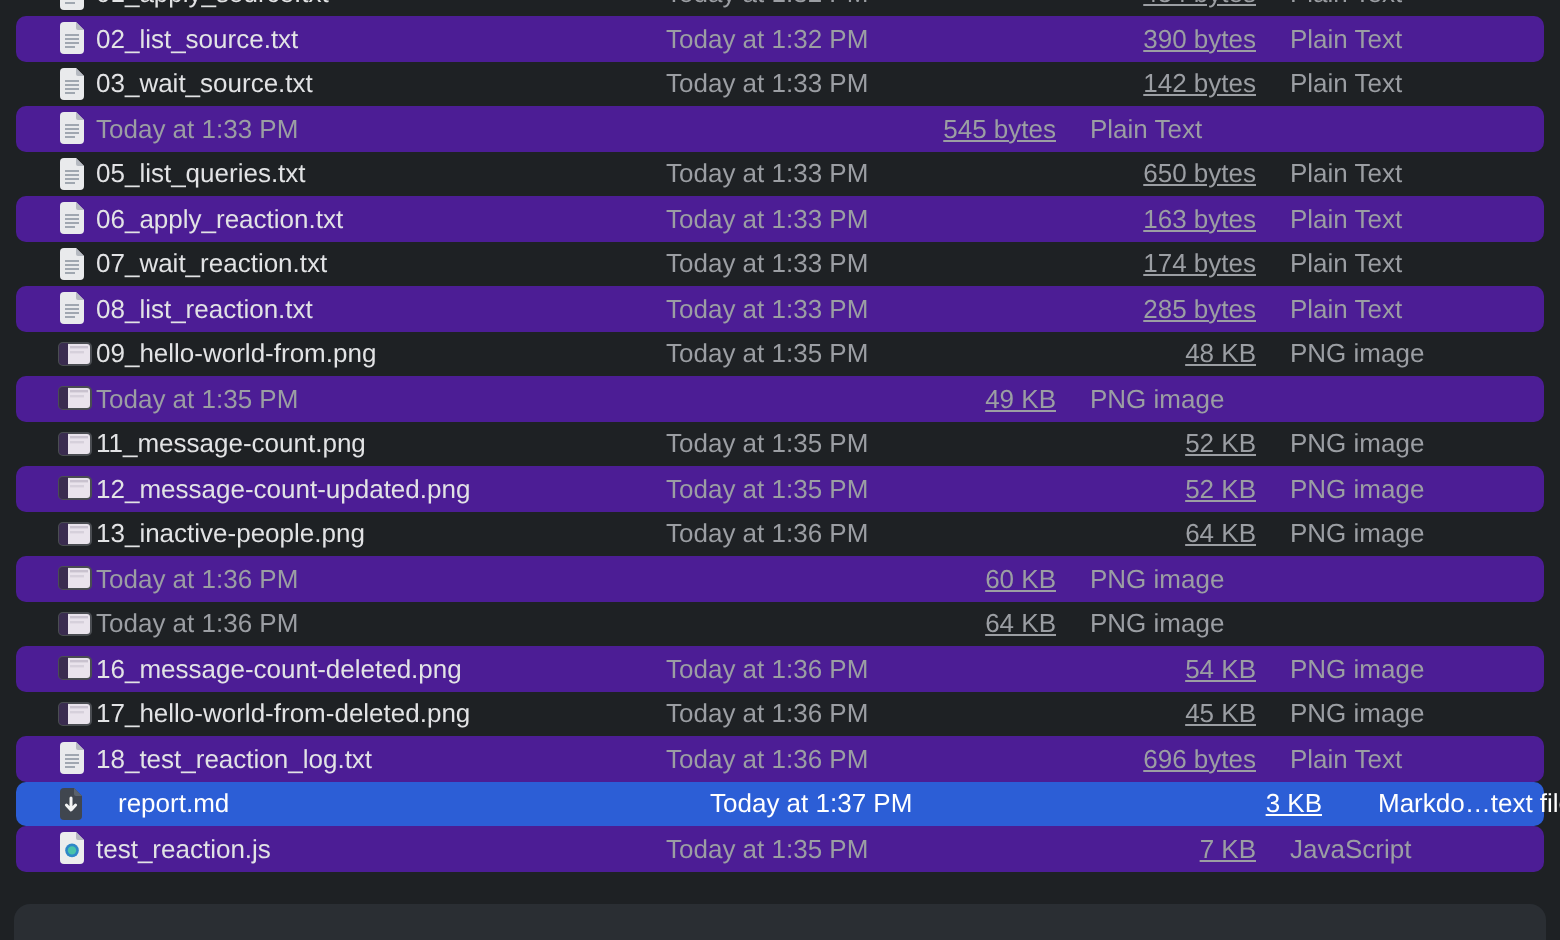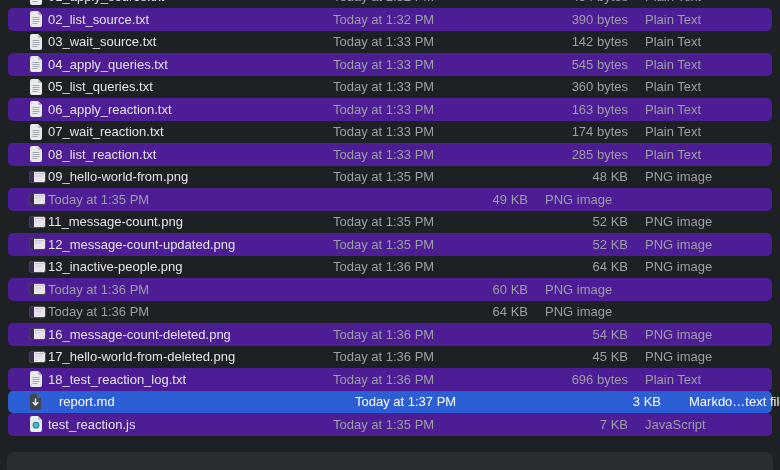--- a/index.html
+++ b/index.html
@@ -24,21 +24,21 @@
     grid-template-columns: 40px 285px 195px 100px 144px;
     align-items: center;
   }
   .row.striped { background: #4c1d95; }
   .row.selected { background: #2c5ed6; gap: 11px; }
   .cell { font-size: 13px; white-space: nowrap; overflow: hidden; }
   .cell-name { color: #e2e3e5; }
   .cell-dim  { color: #9b9ea3; }
   .row.selected .cell-name,
   .row.selected .cell-dim { color: #ffffff; }
-  .cell-size { text-align: right; }
+  .cell-size { text-align: right; text-decoration: underline; }
   .cell-kind { padding-left: 17px; }
   .icon-wrap {
     padding-left: 21px;
     display: flex;
     align-items: center;
     height: 100%;
   }
   .icon { display: inline-flex; }
   .bottom-bar {
     position: absolute;
@@ -132,21 +132,20 @@
           <g stroke="#98a0aa" stroke-width="0.9">
             <line x1="3.5" y1="6.5" x2="10.5" y2="6.5"></line>
             <line x1="3.5" y1="8.5" x2="10.5" y2="8.5"></line>
             <line x1="3.5" y1="10.5" x2="10.5" y2="10.5"></line>
             <line x1="3.5" y1="12.5" x2="8.5" y2="12.5"></line>
           </g>
         </svg>
       </span>
 
     </span>
-    <span class="cell cell-name">04_apply_queries.txt</span>
     <span class="cell cell-dim">Today at 1:33 PM</span>
     <span class="cell cell-dim cell-size">545 bytes</span>
     <span class="cell cell-dim cell-kind">Plain Text</span>
   </div>
 
   <div class="row">
     <span class="icon-wrap">
 
       <span class="icon">
         <svg width="14" height="16" viewBox="0 0 14 16">
@@ -157,21 +156,21 @@
             <line x1="3.5" y1="8.5" x2="10.5" y2="8.5"></line>
             <line x1="3.5" y1="10.5" x2="10.5" y2="10.5"></line>
             <line x1="3.5" y1="12.5" x2="8.5" y2="12.5"></line>
           </g>
         </svg>
       </span>
 
     </span>
     <span class="cell cell-name">05_list_queries.txt</span>
     <span class="cell cell-dim">Today at 1:33 PM</span>
-    <span class="cell cell-dim cell-size">360 bytes</span>
+    <span class="cell cell-dim cell-size">650 bytes</span>
     <span class="cell cell-dim cell-kind">Plain Text</span>
   </div>
 
   <div class="row striped">
     <span class="icon-wrap">
 
       <span class="icon">
         <svg width="14" height="16" viewBox="0 0 14 16">
           <path d="M1 2 Q1 0 3 0 L9 0 L13 4 L13 14 Q13 16 11 16 L3 16 Q1 16 1 14 Z" fill="#e9eaec"></path>
           <path d="M9 0 L13 4 L10 4 Q9 4 9 3 Z" fill="#b6bac1"></path>

